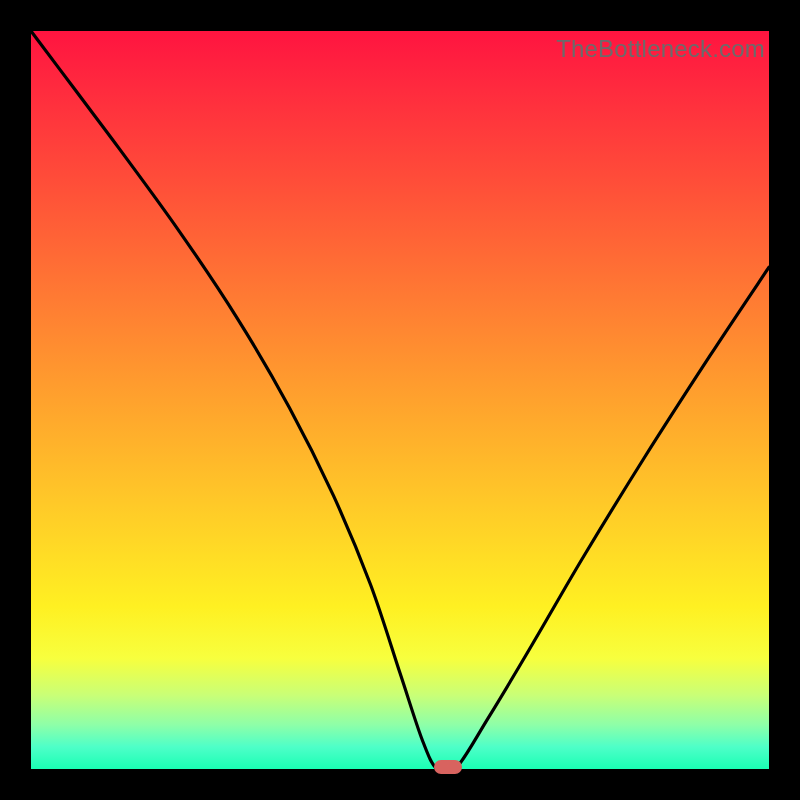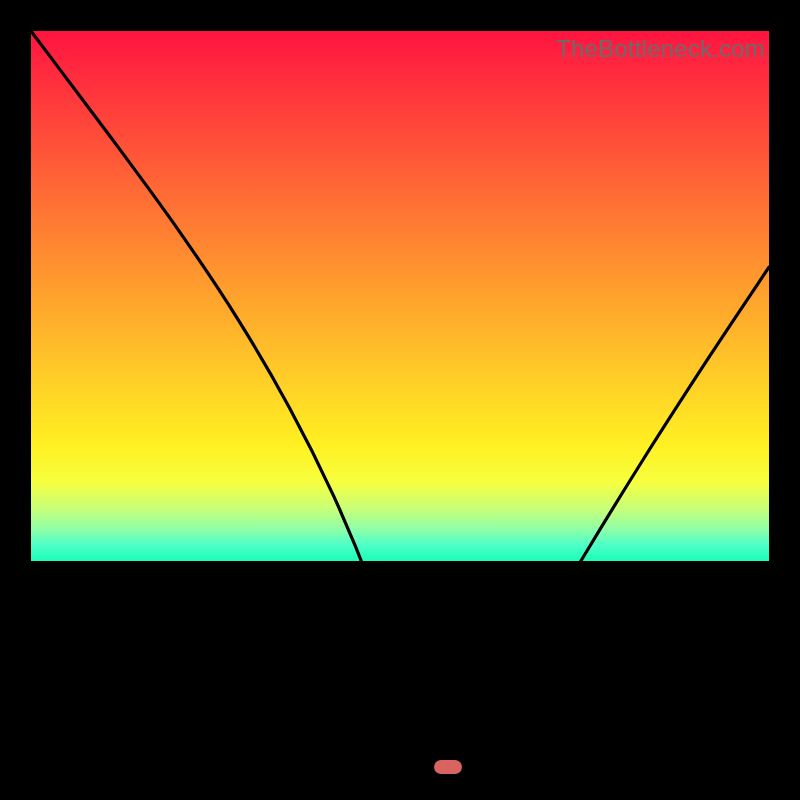--- a/index.html
+++ b/index.html
@@ -15,21 +15,21 @@
     position: relative;
     width: 800px;
     height: 800px;
     background: #000;
   }
   .plot {
     position: absolute;
     left: 31px;
     top: 31px;
     width: 738px;
-    height: 530px;
+    height: 738px;
     
     background: linear-gradient(
       to bottom,
       #ff1440 0%,
       #ff2b3e 8%,
       #ff5238 22%,
       #ff7a33 36%,
       #ffa22d 50%,
       #ffc928 64%,
       #fff022 78%,

